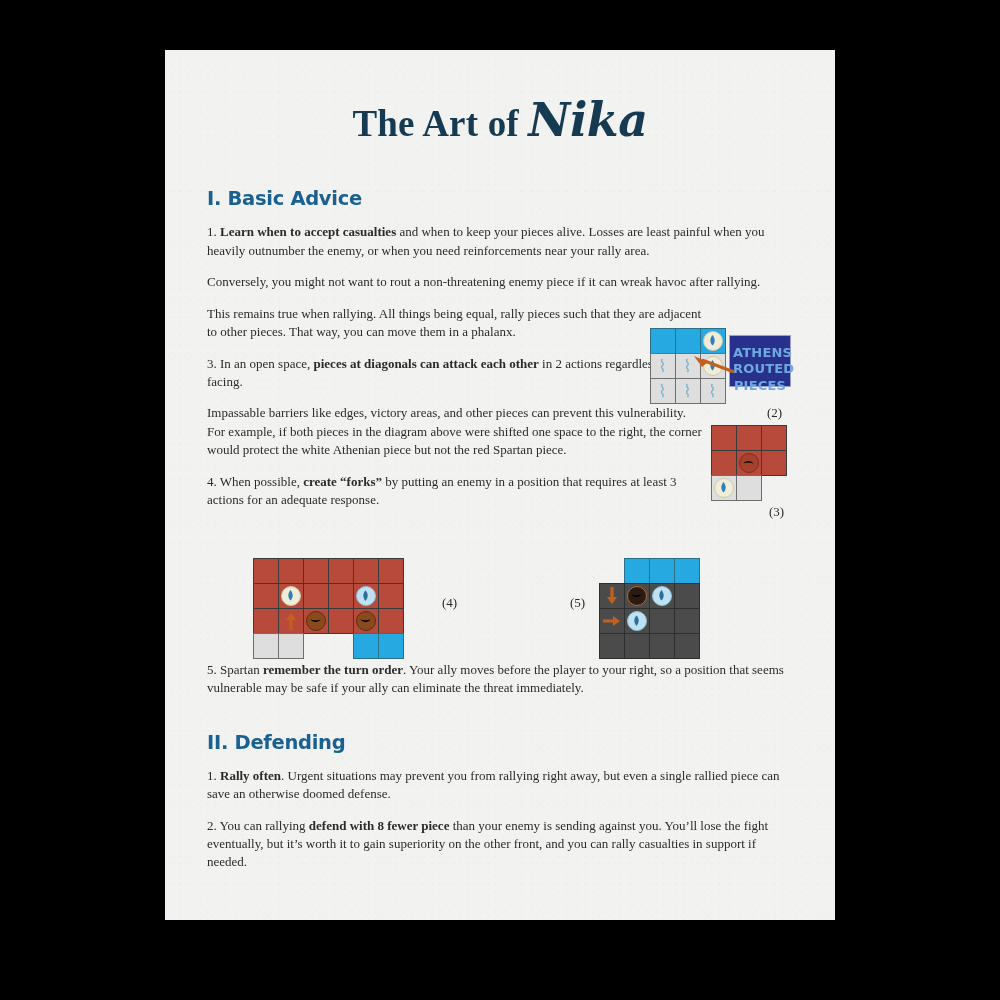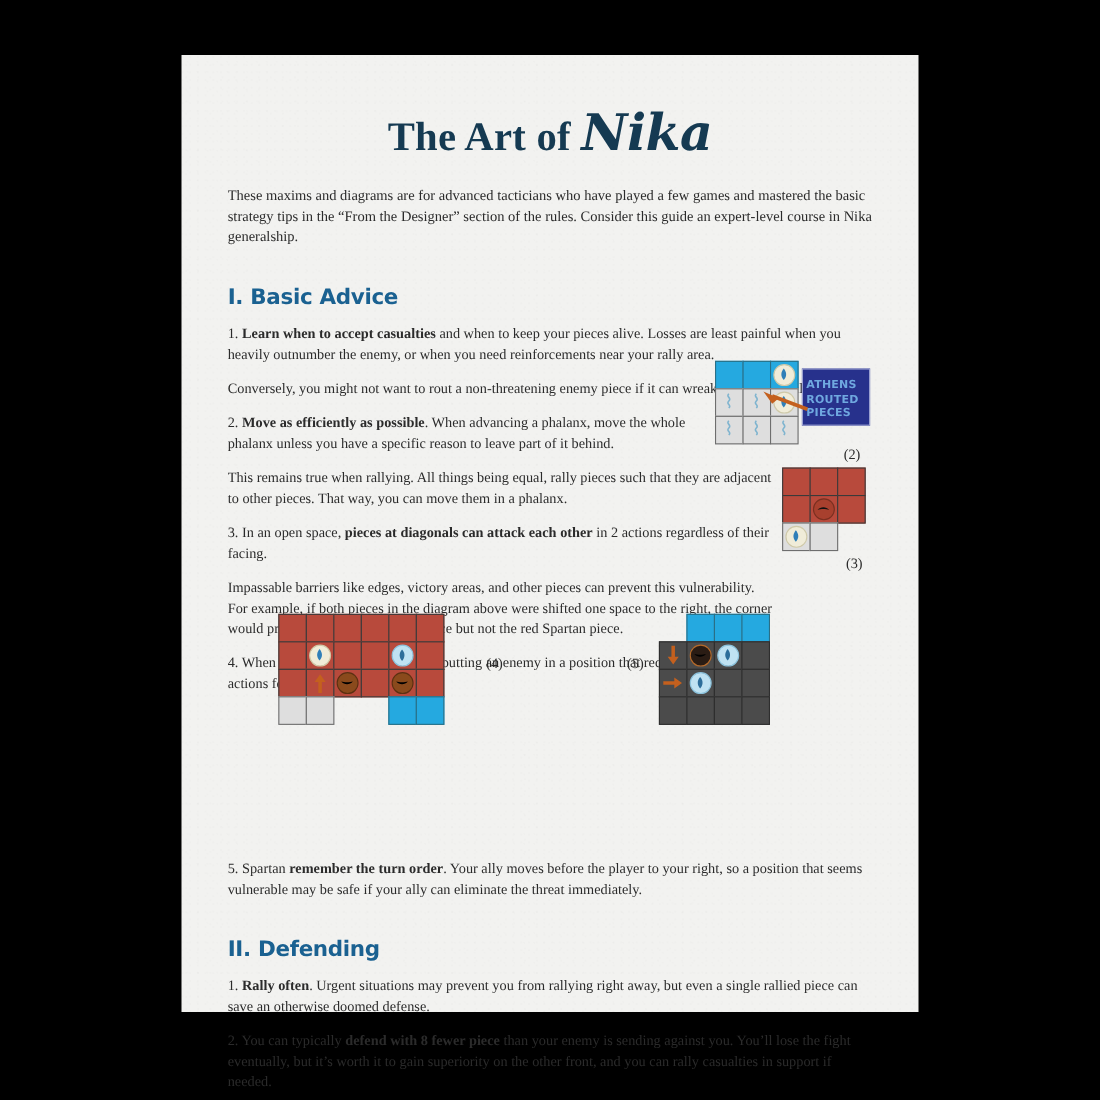--- a/index.html
+++ b/index.html
@@ -109,21 +109,22 @@
   .tok.sparta-br { background: #8a4a1c; border: 1.8px solid #5c3011; }
 
   
   .callout {
     position: absolute;
     background: #27318c;
     border: 1px solid #9aa0d0;
     color: #6fa8e0;
     font-family: "DejaVu Sans", sans-serif;
     font-weight: bold;
-    font-size: 10px;
+    font-size: 13px;
+    text-align: center;
     line-height: 1.25;
     padding: 9px 3px;
     letter-spacing: .2px;
   }
   .caption {
     position: absolute;
     font-size: 13px;
     color: #2b2b2b;
   }
 
@@ -133,37 +134,32 @@
 <body>
 
 <div id="root">
   <div class="page">
 
     <h1 class="title">
       <span>The Art of</span>
       <span class="nika">Nika</span>
     </h1>
 
-    <p class="intro">These maxims and diagrams are for advanced tacticians who have played a few games and mastered the basic strategy tips in the “From the Designer” section of the rules. Consider this guide an expert-level course in Nika generalship.</p>
 
     <h2 class="section">I. Basic Advice</h2>
 
     <p class="body">
       <span>1.</span>
       <b>Learn when to accept casualties</b><span> and when to keep your pieces alive. Losses are least painful when you heavily outnumber the enemy, or when you need reinforcements near your rally area.</span>
     </p>
 
     <p class="body">
       <span>Conversely, you might not want to rout a non-threatening enemy piece if it can wreak havoc after rallying.</span>
     </p>
 
-    <p class="body narrow">
-      <span>2.</span>
-      <b>Move as efficiently as possible</b><span>. When advancing a phalanx, move the whole phalanx unless you have a specific reason to leave part of it behind.</span>
-    </p>
 
     <p class="body narrow3">
       <span>This remains true when rallying. All things being equal, rally pieces such that they are adjacent to other pieces. That way, you can move them in a phalanx.</span>
     </p>
 
     <p class="body narrow3">
       <span>3.</span>
       <span>In an open space, </span><b>pieces at diagonals can attack each other</b><span> in 2 actions regardless of their facing.</span>
     </p>
 
@@ -185,21 +181,21 @@
 
     <h2 class="section" style="">II. Defending</h2>
 
     <p class="body">
       <span>1.</span>
       <b>Rally often</b><span>. Urgent situations may prevent you from rallying right away, but even a single rallied piece can save an otherwise doomed defense.</span>
     </p>
 
     <p class="body">
       <span>2.</span>
-      <span>You can typically </span><b>defend with 8 fewer piece</b><span> than your enemy is sending against you. You’ll lose the fight eventually, but it’s worth it to gain superiority on the other front, and you can rally casualties in support if needed.</span>
+      <span>You can rallying </span><b>defend with 8 fewer piece</b><span> than your enemy is sending against you. You’ll lose the fight eventually, but it’s worth it to gain superiority on the other front, and you can rally casualties in support if needed.</span>
     </p>
 
     <div id="diagram-2-host" class="board" style="left:485px; top:278px;">
         <div class="row">
           <div class="cell blue"></div>
           <div class="cell blue"></div>
           <div class="cell blue">
             <div class="tok athens">
               <svg width="13" height="13" viewBox="0 0 13 13" style="transform:rotate(0deg)">
                 <path d="M6.5 1 C9 4 9.8 8 6.5 11.5 C3.2 8 4 4 6.5 1 Z" fill="#2f7fb8"></path>

